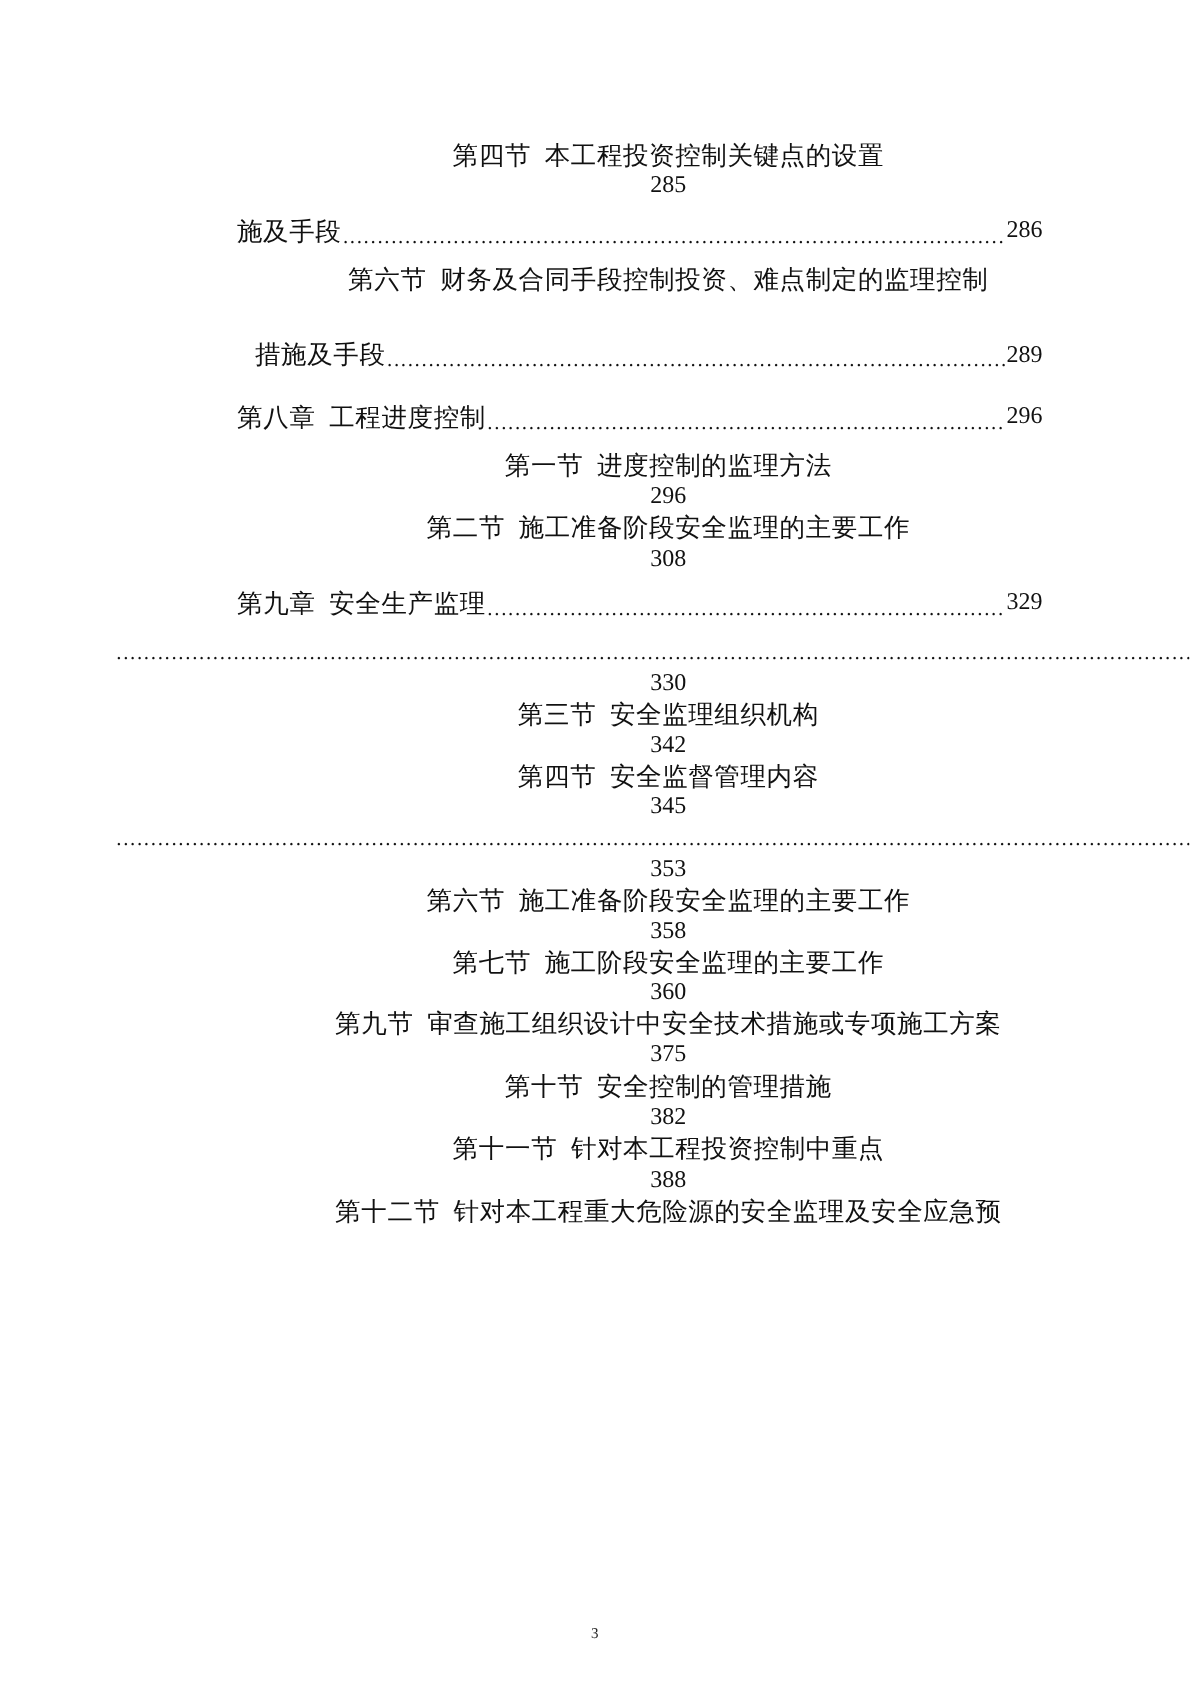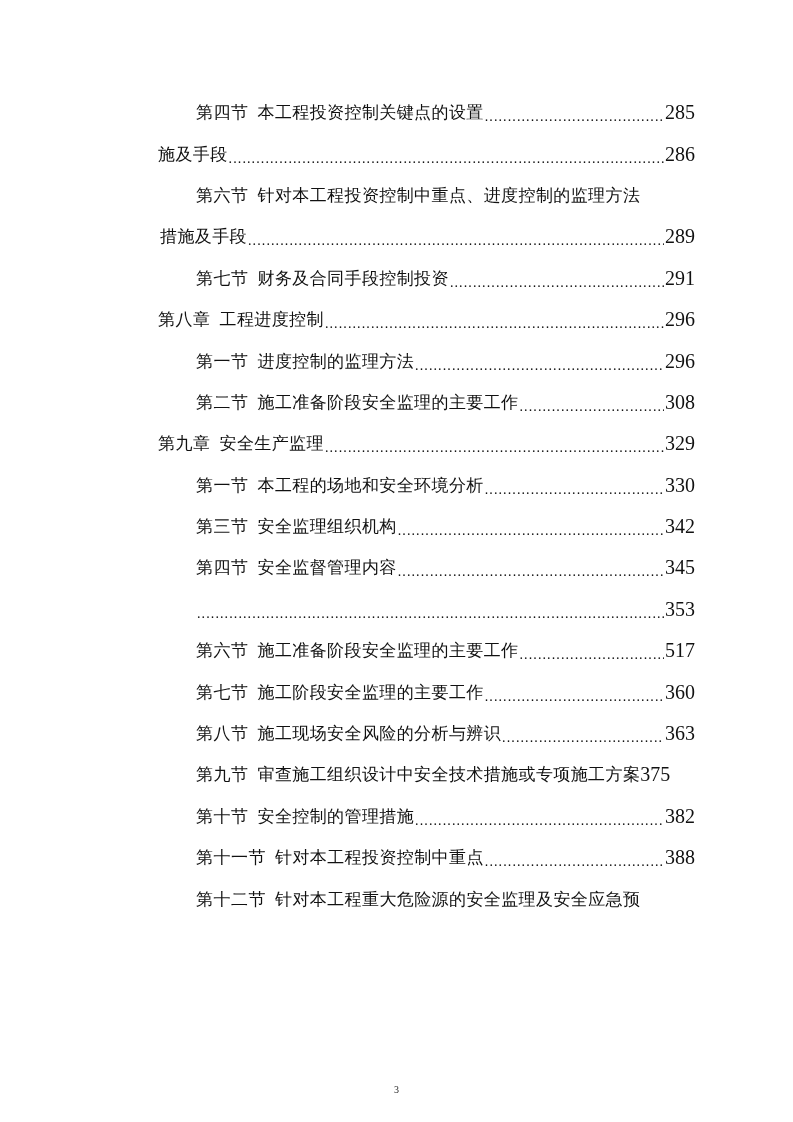--- a/index.html
+++ b/index.html
@@ -2,29 +2,29 @@
 <html><head>
   <meta charset="utf-8">
   <style>
     html, body { margin: 0; padding: 0; background: #ffffff; }
     body { width: 793px; height: 1122px; position: relative; overflow: hidden;
       font-family: "DejaVu Serif", "Liberation Serif", serif; color: #111; }
     .page { position: absolute; left: 0; top: 0; width: 793px; height: 1122px; }
     .toc { position: absolute; left: 158px; top: 92px; width: 537px; }
     .line { position: relative; height: 41.4px; display: flex; align-items: center;
       font-size: 17px; white-space: nowrap; }
-    .line.sec { padding-left: 38px; }
+    .line.sec { padding-left: 38px; flex-direction: column; }
     .line.chap { padding-left: 0; }
     .line.cont { padding-left: 0; }
     .label { flex: 0 0 auto; }
     .label .num { letter-spacing: 0.5px; }
     .label .title { margin-left: 9px; letter-spacing: 0.4px; }
     .leader { flex: 1 1 auto; overflow: hidden; margin: 0 1px; height: 17px; position: relative; top: 1px; }
     .leader::before { content: "................................................................................................................................................................"; letter-spacing: 1.1px; font-size: 14px; font-family: "Liberation Serif", serif; }
-    .page-ref { flex: 0 0 auto; font-family: "Liberation Serif", serif; font-size: 20px; }
+    .page-ref { flex: 0 0 auto; font-family: "Liberation Serif", serif; font-size: 16px; }
     .line.noleader .page-ref { margin-left: 0; }
     .footer { position: absolute; top: 1084px; left: 0; width: 793px; text-align: center;
       font-family: "Liberation Serif", serif; font-size: 10px; color: #222; }
   </style>
 </head>
 <body>
 
 <div class="page">
   <div class="toc">
 
@@ -35,36 +35,31 @@
     </div>
 
 
     <div class="line cont">
       <span class="label"><span class="title" style="margin-left:0">施及手段</span></span>
       <span class="leader"></span>
       <span class="page-ref">286</span>
     </div>
 
     <div class="line sec noleader">
-      <span class="label"><span class="num">第六节</span><span class="title">针对本工程投资控制中重点、进度控制的监理方法</span></span>
+      <span class="label"><span class="num">第六节</span><span class="title">财务及合同手段控制投资、难点制定的监理控制</span></span>
 
       <span class="page-ref"></span>
     </div>
 
     <div class="line cont">
-      <span class="label"><span class="title" style="margin-left:2px">措施及手段</span></span>
+      <span class="label"><span class="title" style="margin-left:12px">措施及手段</span></span>
       <span class="leader"></span>
       <span class="page-ref">289</span>
     </div>
 
-    <div class="line sec">
-      <span class="label"><span class="num">第七节</span><span class="title">财务及合同手段控制投资</span></span>
-      <span class="leader"></span>
-      <span class="page-ref">291</span>
-    </div>
 
     <div class="line chap">
       <span class="label"><span class="num">第八章</span><span class="title">工程进度控制</span></span>
       <span class="leader"></span>
       <span class="page-ref">296</span>
     </div>
 
     <div class="line sec">
       <span class="label"><span class="num">第一节</span><span class="title">进度控制的监理方法</span></span>
       <span class="leader"></span>
@@ -77,21 +72,20 @@
       <span class="page-ref">308</span>
     </div>
 
     <div class="line chap">
       <span class="label"><span class="num">第九章</span><span class="title">安全生产监理</span></span>
       <span class="leader"></span>
       <span class="page-ref">329</span>
     </div>
 
     <div class="line sec">
-      <span class="label"><span class="num">第一节</span><span class="title">本工程的场地和安全环境分析</span></span>
       <span class="leader"></span>
       <span class="page-ref">330</span>
     </div>
 
 
     <div class="line sec">
       <span class="label"><span class="num">第三节</span><span class="title">安全监理组织机构</span></span>
       <span class="leader"></span>
       <span class="page-ref">342</span>
     </div>
@@ -103,34 +97,29 @@
     </div>
 
     <div class="line sec">
       <span class="leader"></span>
       <span class="page-ref">353</span>
     </div>
 
     <div class="line sec">
       <span class="label"><span class="num">第六节</span><span class="title">施工准备阶段安全监理的主要工作</span></span>
       <span class="leader"></span>
-      <span class="page-ref">517</span>
+      <span class="page-ref">358</span>
     </div>
 
     <div class="line sec">
       <span class="label"><span class="num">第七节</span><span class="title">施工阶段安全监理的主要工作</span></span>
       <span class="leader"></span>
       <span class="page-ref">360</span>
     </div>
 
-    <div class="line sec">
-      <span class="label"><span class="num">第八节</span><span class="title">施工现场安全风险的分析与辨识</span></span>
-      <span class="leader"></span>
-      <span class="page-ref">363</span>
-    </div>
 
     <div class="line sec noleader">
       <span class="label"><span class="num">第九节</span><span class="title">审查施工组织设计中安全技术措施或专项施工方案</span></span>
 
       <span class="page-ref">375</span>
     </div>
 
     <div class="line sec">
       <span class="label"><span class="num">第十节</span><span class="title">安全控制的管理措施</span></span>
       <span class="leader"></span>

